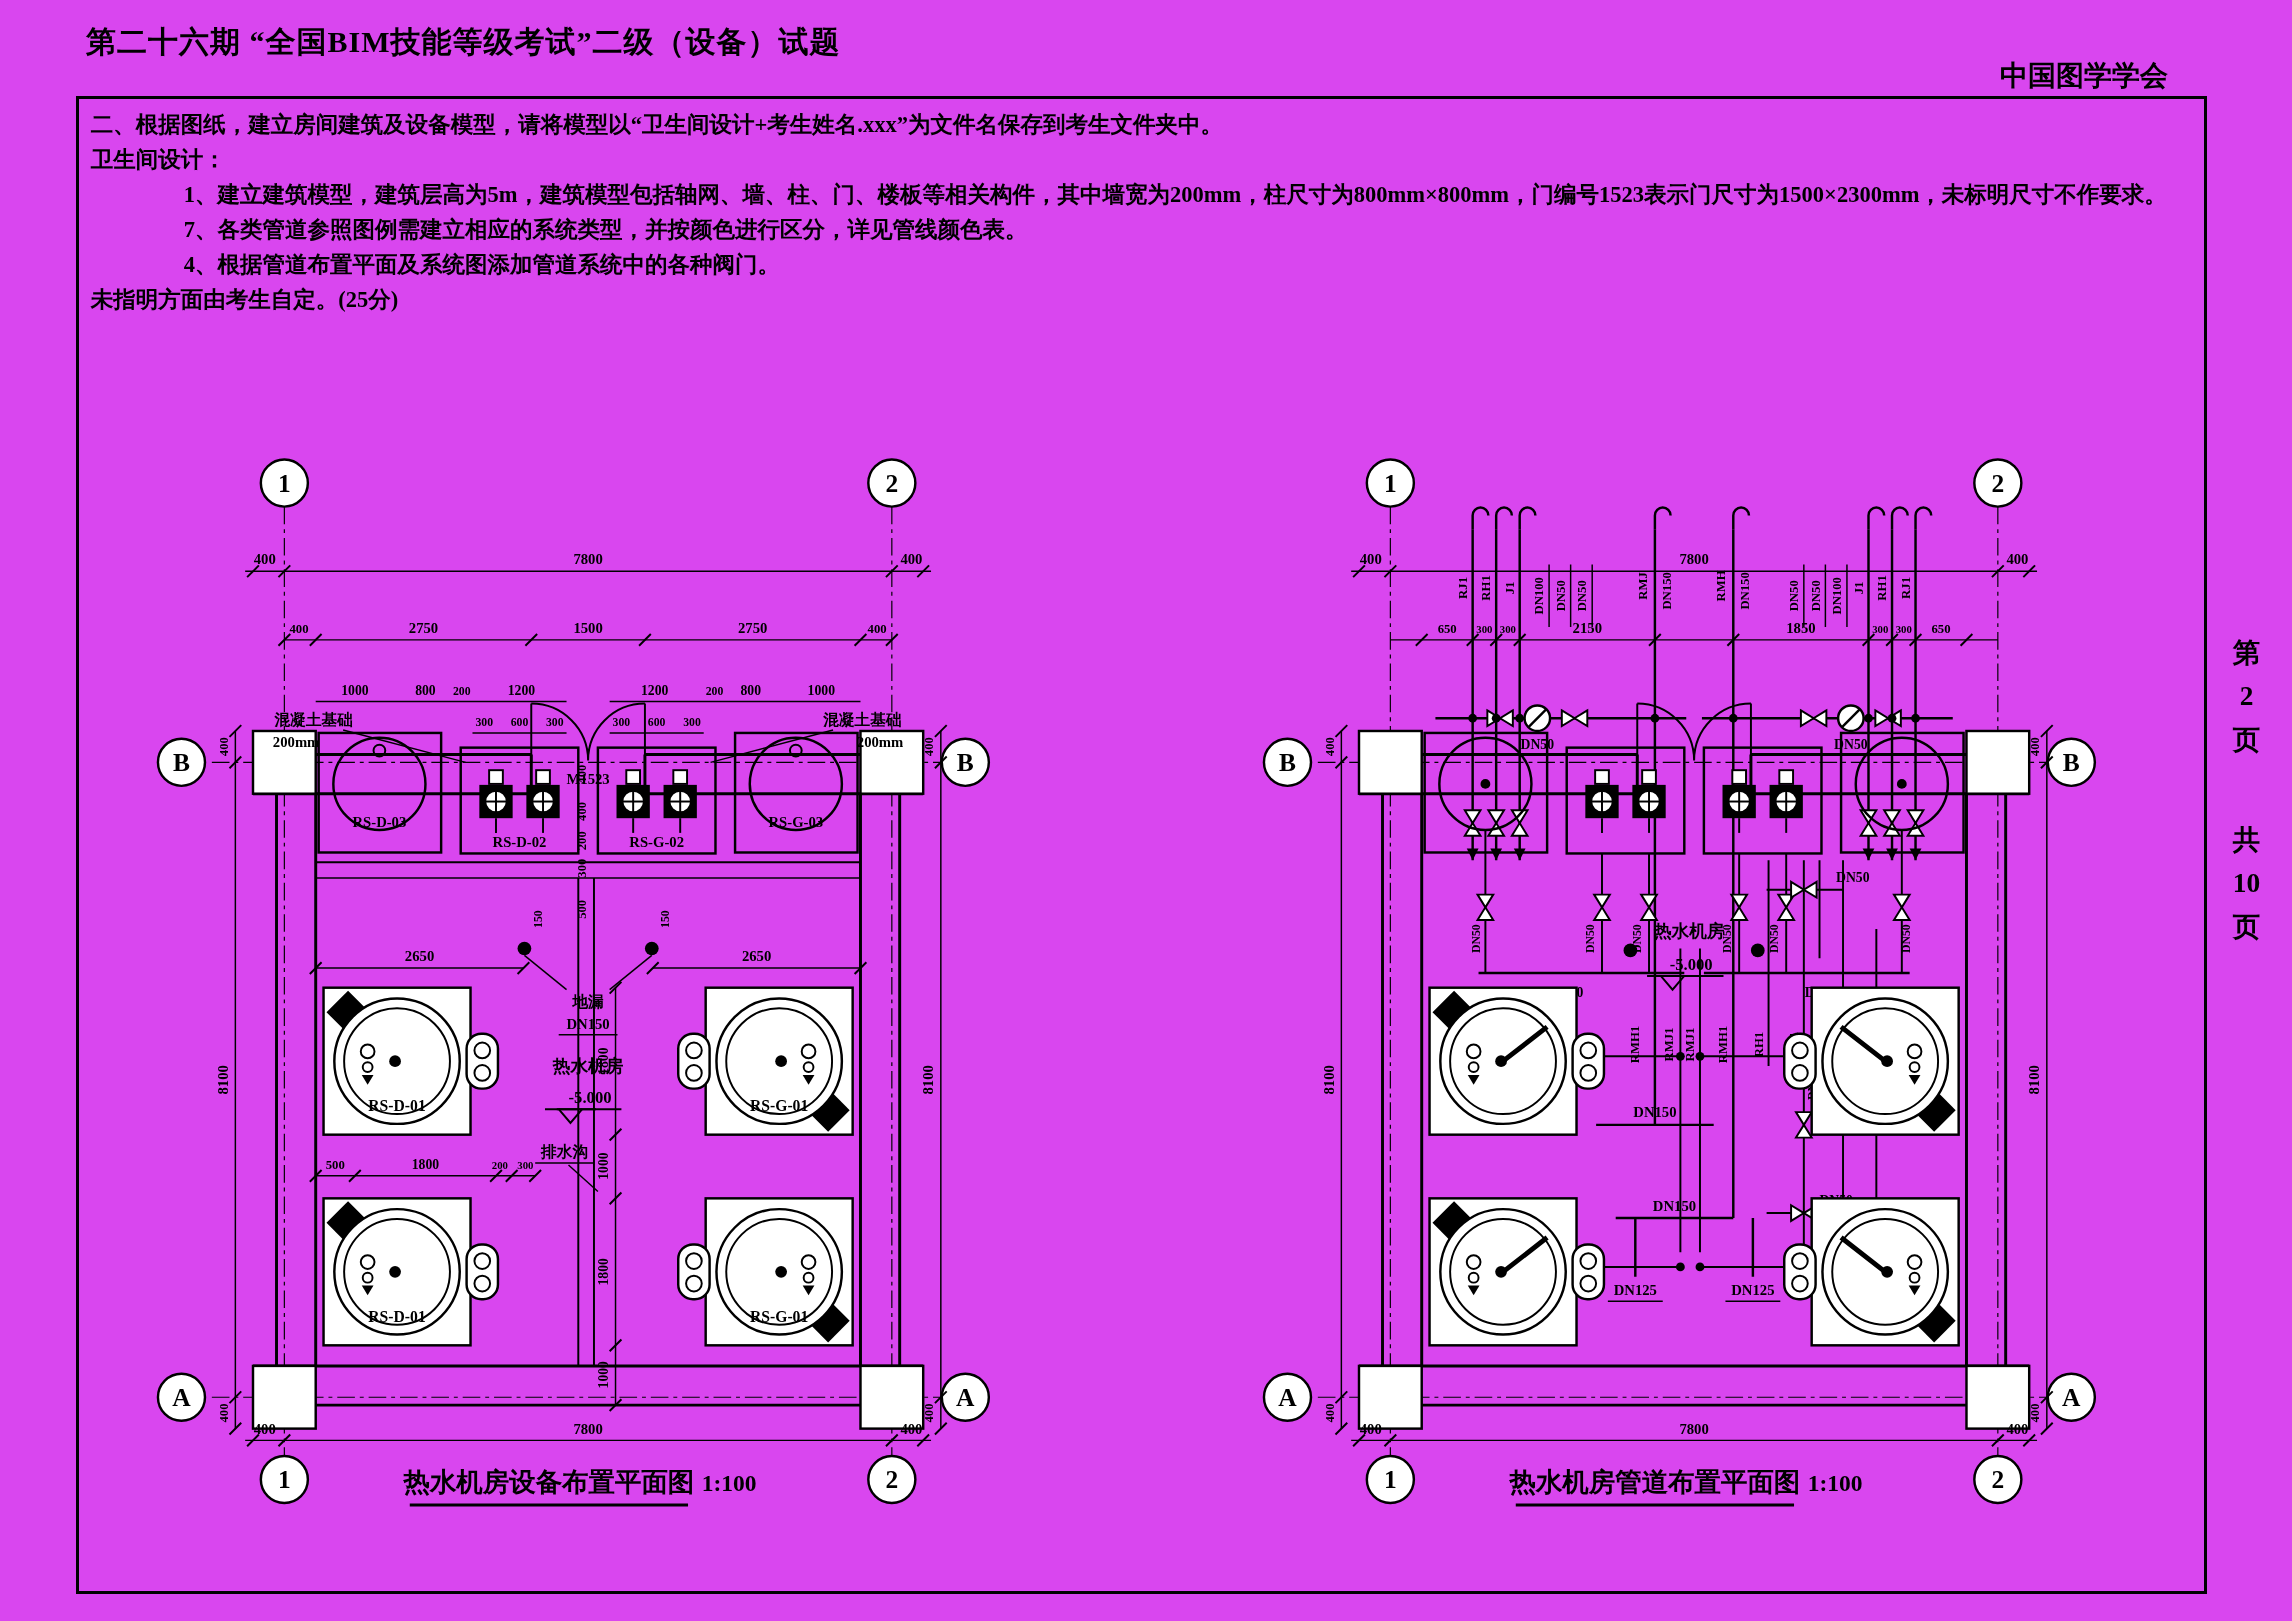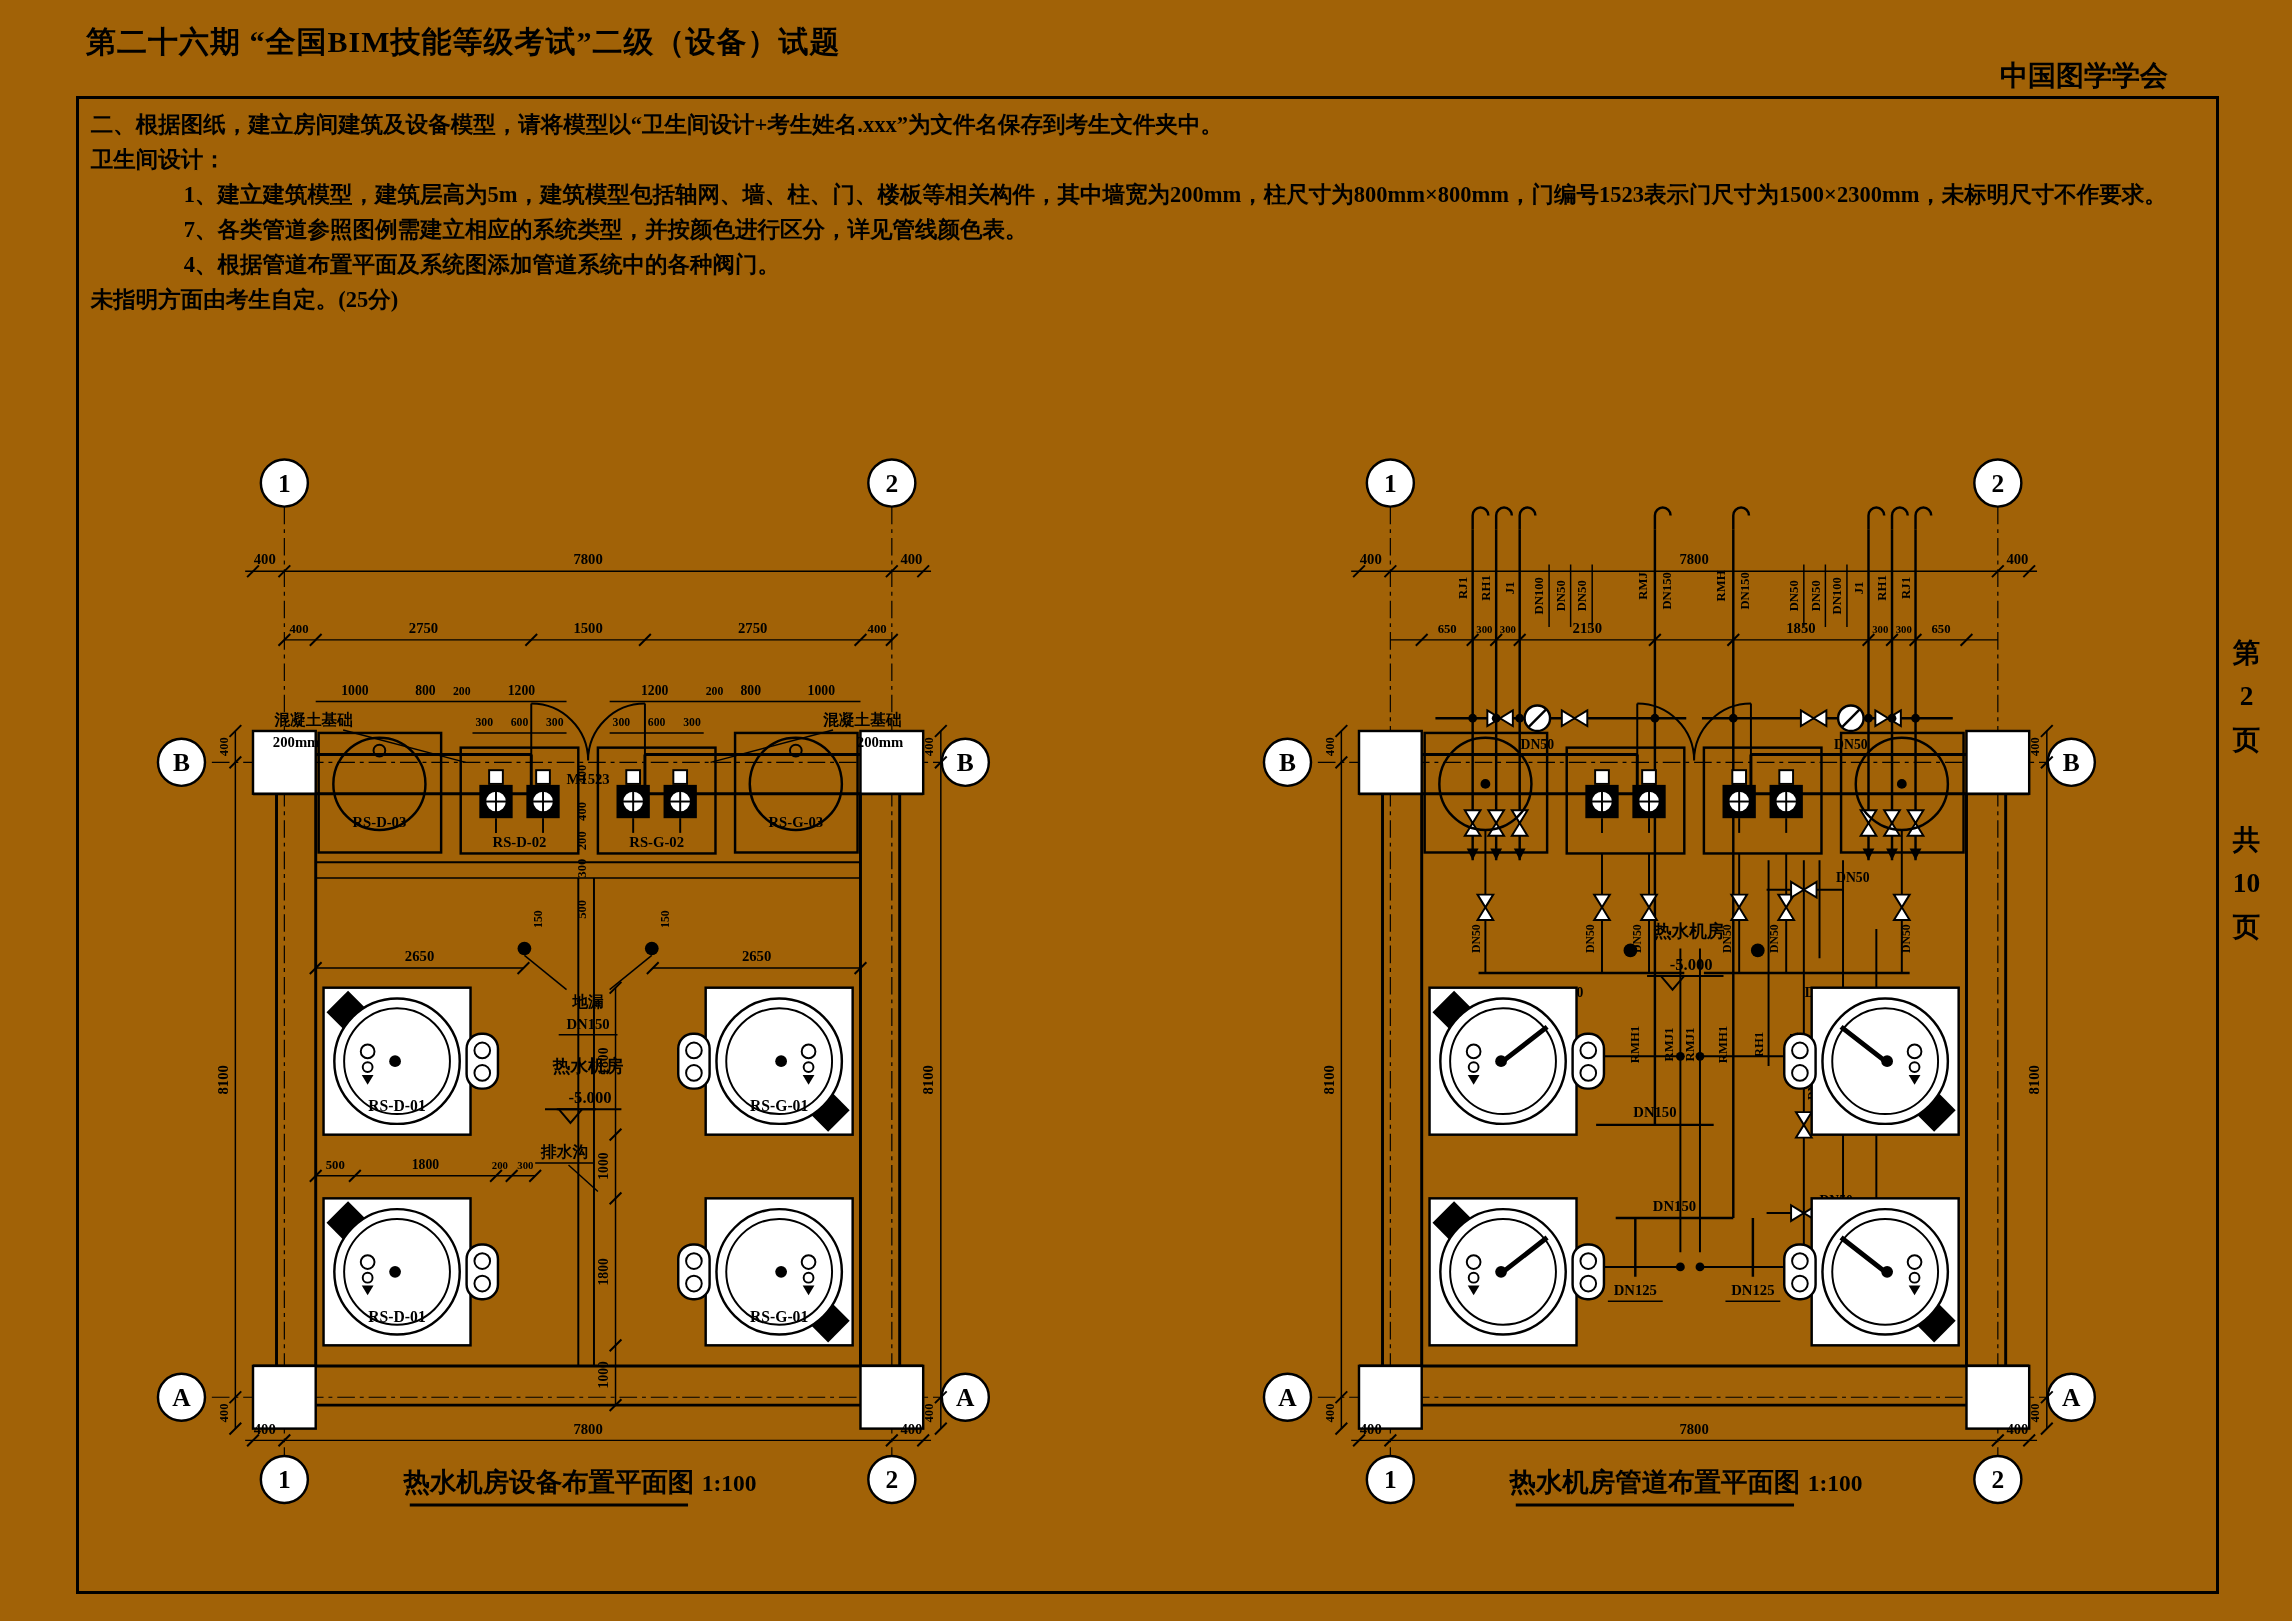--- a/index.html
+++ b/index.html
@@ -1,22 +1,22 @@
 <!DOCTYPE html>
 <html><head>
 <meta charset="utf-8">
 <style>
   html,body{margin:0;padding:0;background:#888;}
-  .page{position:relative;width:2293px;height:1621px;background:#a16207;color:#000;
+  .page{position:relative;width:2293px;height:1621px;background:#d946ef;color:#000;
         font-family:"Liberation Sans",sans-serif;overflow:hidden;}
   .title{position:absolute;left:86px;top:21.6px;font-size:30px;font-weight:bold;letter-spacing:1px;
          font-family:"Liberation Serif",serif;}
   .org{position:absolute;right:125px;top:25.5px;font-size:28px;font-weight:bold;
        font-family:"Liberation Serif",serif;margin-top:31px;}
-  .sheetbox{position:absolute;left:76px;top:96px;width:2125px;height:1492px;border:3.9px solid #000;padding-left:12px;}
+  .sheetbox{position:absolute;left:76px;top:96px;width:2125px;height:1492px;border:3.9px solid #000;}
   .instr{position:absolute;left:11.8px;top:7.8px;right:23.5px;font-size:22.5px;font-weight:bold;
          font-family:"Liberation Serif",serif;}
   .instr p{margin:0;line-height:35px;}
   .p-intro{margin-left:24.5px;}
   .p-sub{margin-left:61px;}
   .p-item{text-indent:93px;}
   .p-note{margin-left:61px;}
   .pageno{position:absolute;left:2217px;top:635px;width:59px;display:flex;flex-direction:column;
           align-items:center;gap:9.8px;font-size:27.4px;font-weight:bold;
           font-family:"Liberation Serif",serif;}

